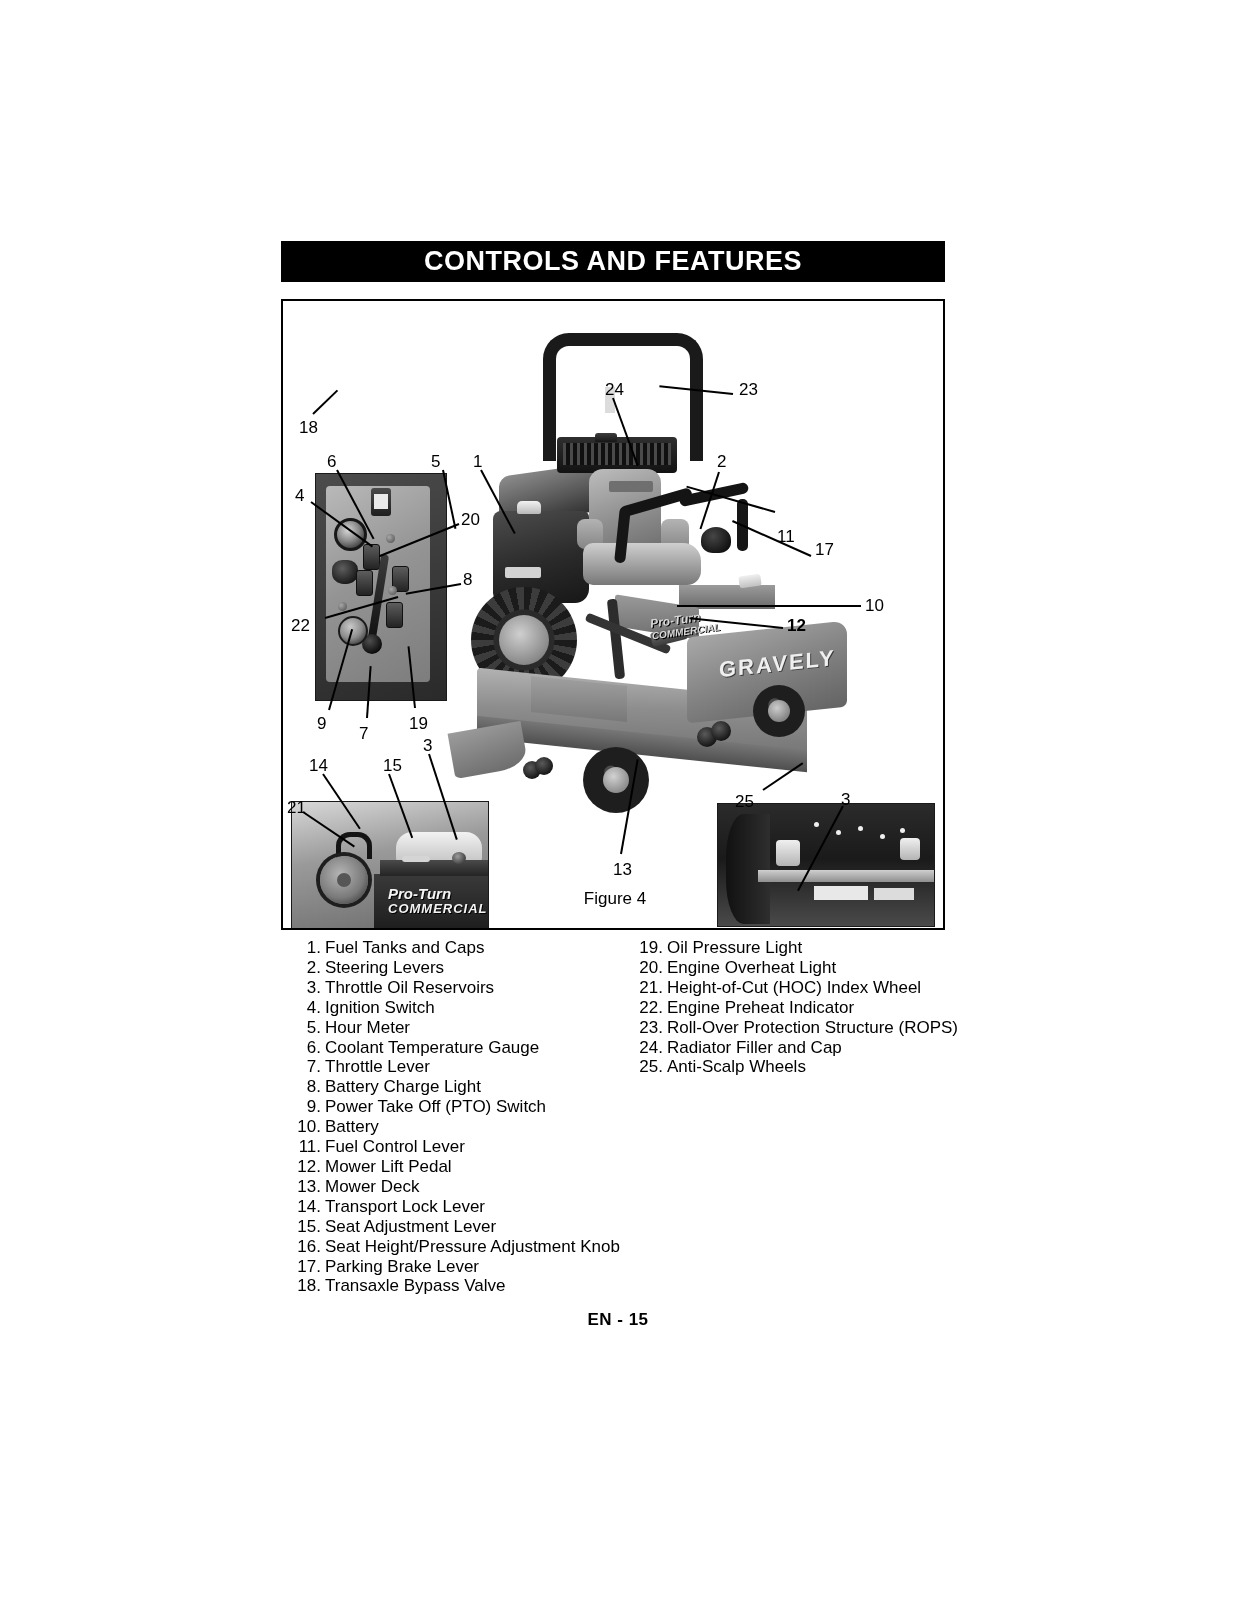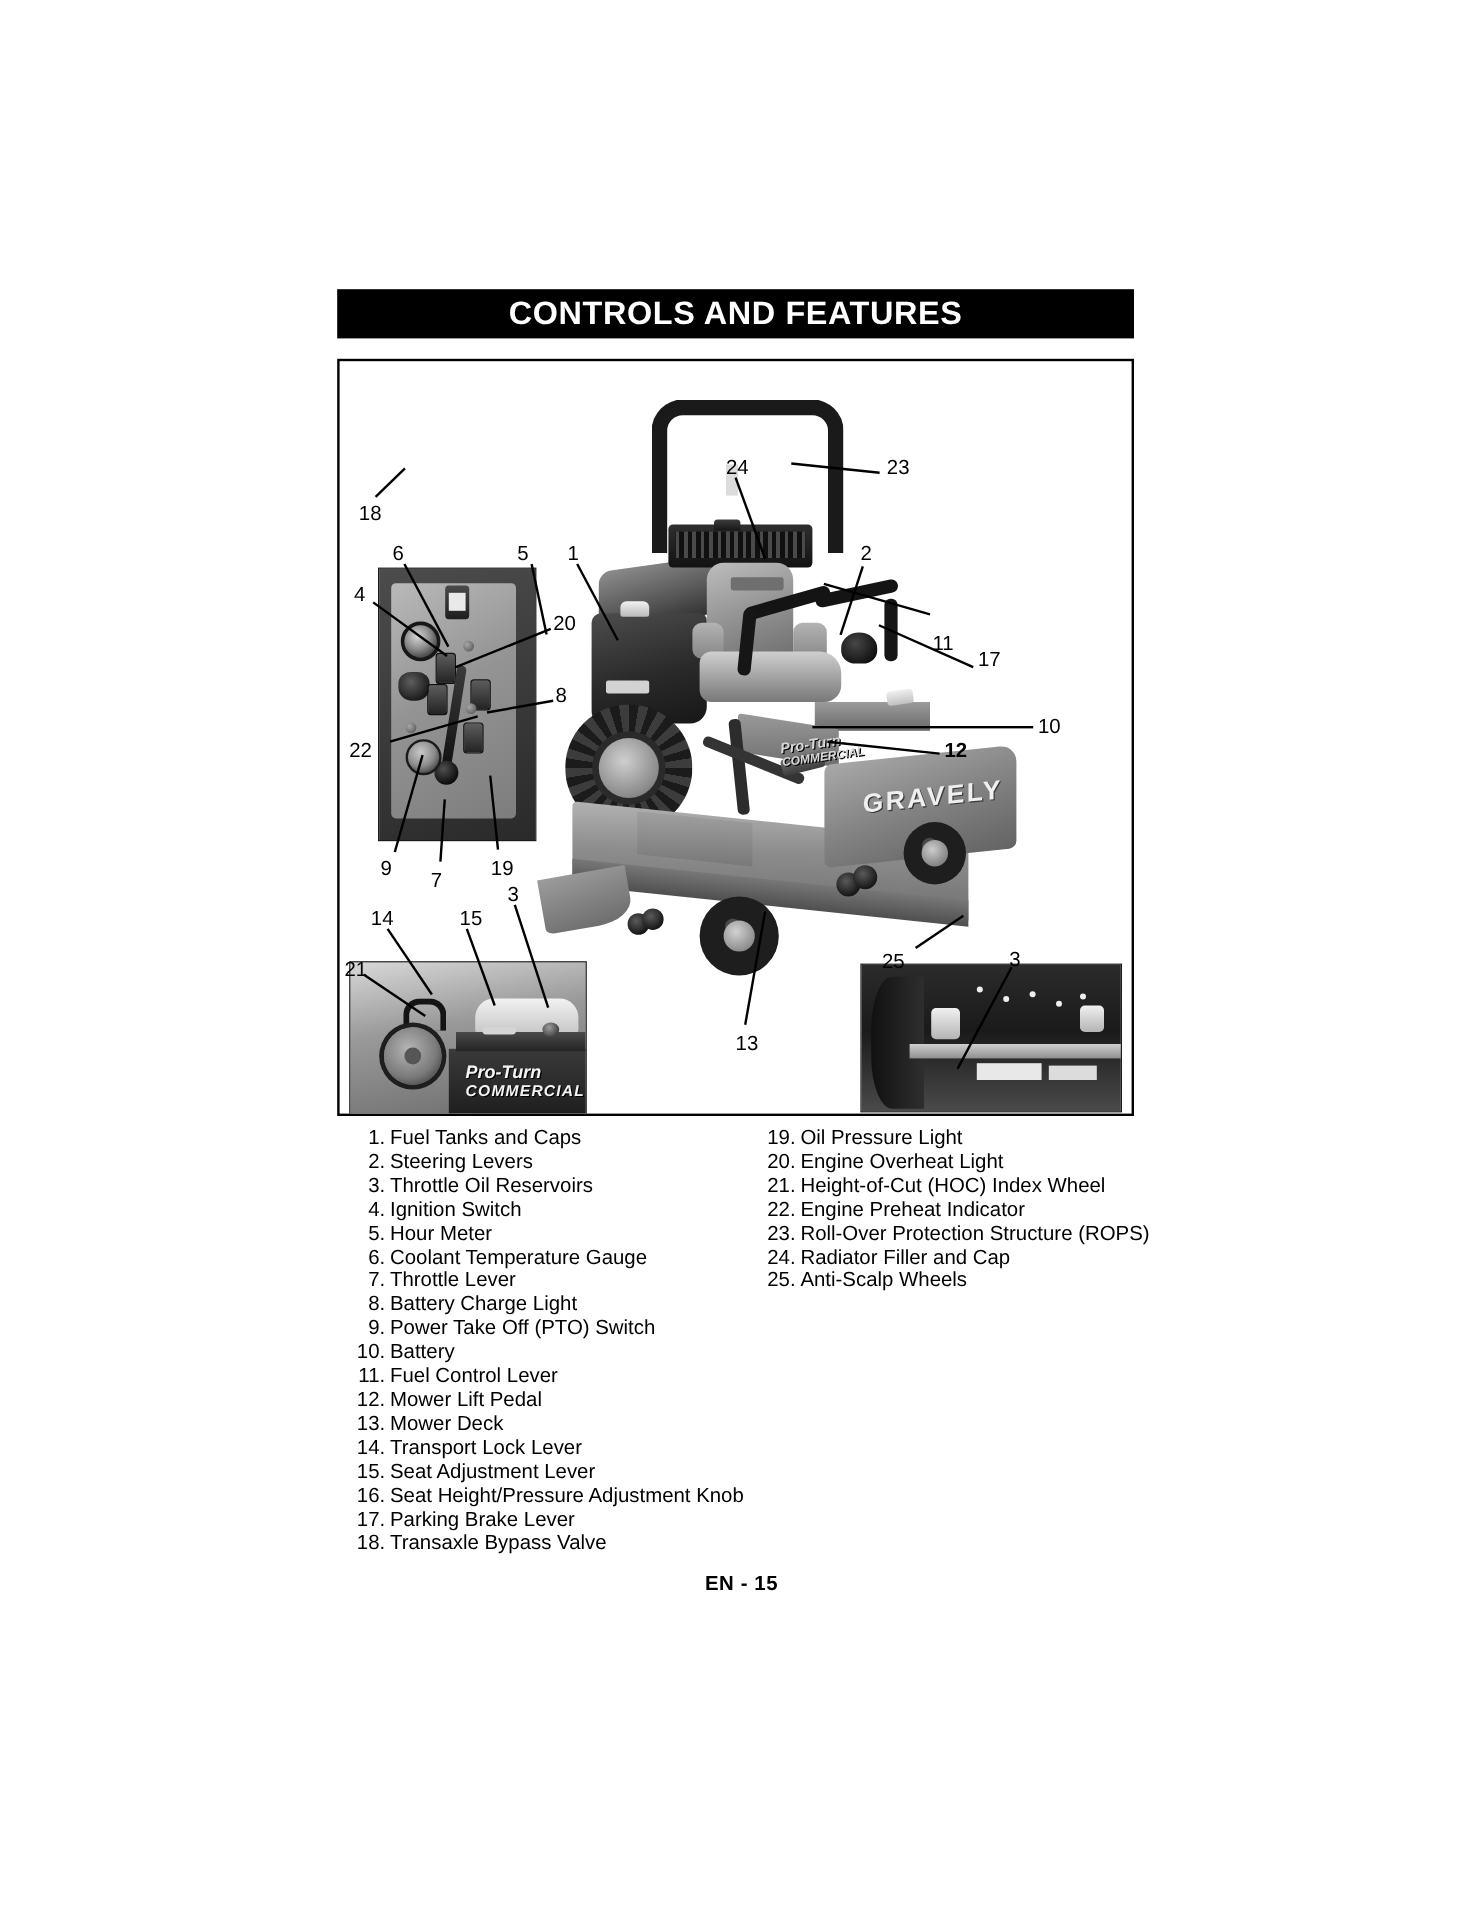--- a/index.html
+++ b/index.html
@@ -695,20 +695,21 @@
       <div class="leader" style="left: 146px; top: 452px; width: 90px; transform: rotate(72deg);"></div>
       <div class="callout-num" style="left: 140px; top: 436px;">3</div>
       <div class="leader" style="left: 106px; top: 472px; width: 68px; transform: rotate(70deg);"></div>
       <div class="callout-num" style="left: 100px; top: 456px;">15</div>
       <div class="leader" style="left: 40px; top: 472px; width: 66px; transform: rotate(56deg);"></div>
       <div class="callout-num" style="left: 26px; top: 456px;">14</div>
       <div class="leader" style="left: 20px; top: 510px; width: 62px; transform: rotate(34deg);"></div>
       <div class="callout-num" style="left: 4px; top: 498px;">21</div>
     </div>
 
+  <div id="figure-caption">Figure 4</div>
 </div>
 
 <div id="parts-list">
   <div class="parts-col" id="col-left">
       <div class="part-row">
         <span class="part-num">1.</span>
         <span class="part-dot"></span>
         <span class="part-label">Fuel Tanks and Caps</span>
       </div>
       <div class="part-row">

